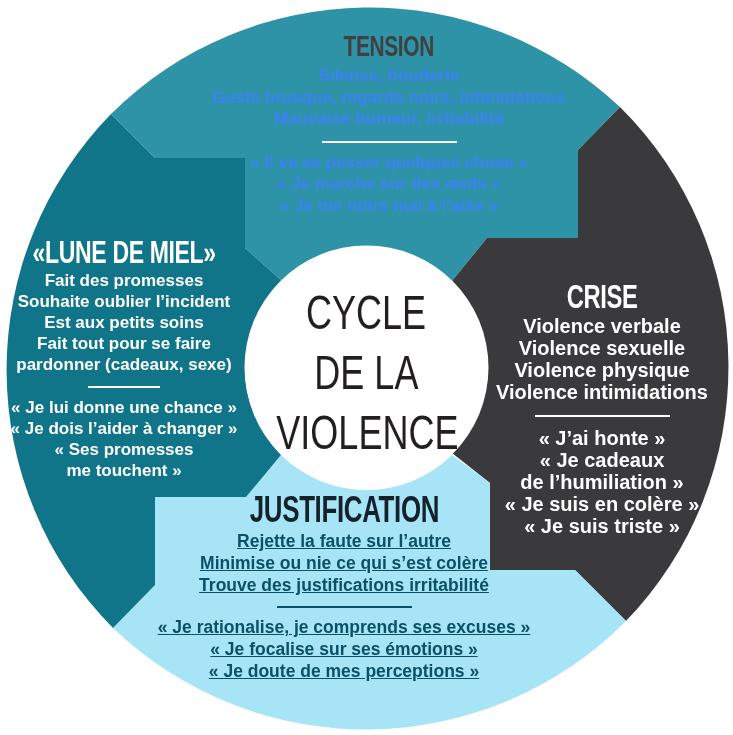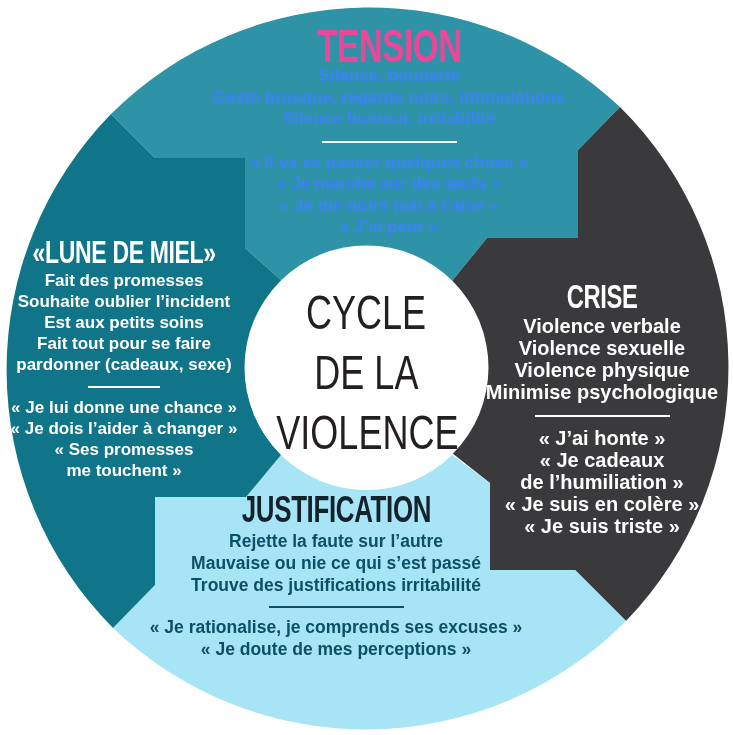--- a/index.html
+++ b/index.html
@@ -11,37 +11,37 @@
   #wheel{position:absolute;left:0;top:0;}
   .block{position:absolute;text-align:center;}
   .q-title{
     font-weight:700;white-space:nowrap;letter-spacing:-.5px;
   }
   .cond{display:inline-block;transform:scaleX(.72);transform-origin:50% 50%;}
   .line{font-weight:700;white-space:nowrap;}
   .divider{height:2px;margin:10px auto;}
   
   #tension-block{left:169px;top:27px;width:440px;}
-  #tension-block .q-title{font-size:46px;line-height:38px;color:#ec4899;}
+  #tension-block .q-title{font-size:29px;line-height:38px;color:#404040;}
   #tension-block .line{font-size:17px;line-height:21.5px;color:#3b82f6;}
   #tension-block .divider{width:135px;background:#fff;margin:11px auto 9px;}
   
   #crise-block{left:482px;top:262px;width:240px;margin-top:16px;}
   #crise-block .q-title{font-size:33px;line-height:37px;color:#fff;}
   #crise-block .line{font-size:20px;line-height:22px;color:#fff;}
   #crise-block .divider{width:135px;background:#fff;margin:12px auto 10px;}
   
   #lune-block{left:-6px;top:234px;width:260px;}
   #lune-block .q-title{font-size:32px;line-height:36px;color:#fff;}
   #lune-block .line{font-size:17px;line-height:21px;color:#fff;}
   #lune-block .divider{width:72px;background:#fff;margin:11px auto 9px;}
   
-  #justification-block{left:126px;top:490px;width:420px;}
+  #justification-block{left:134px;top:490px;width:420px;}
   #justification-block .q-title{font-size:36px;line-height:40px;color:#13222b;}
-  #justification-block .line{font-size:17.5px;line-height:22px;color:#0b5066;}
+  #justification-block .line{font-size:17.5px;line-height:22px;color:#0b5066;text-decoration:underline;}
   #justification-block .divider{width:135px;background:#0b5066;margin:10px auto 8px;}
   
   #center-block{left:246px;top:283px;width:241px;}
   #center-block .c-line{
     font-weight:400;font-size:48px;line-height:60px;color:#231f20;
     white-space:nowrap;
   }
   #center-block .cond{transform:scaleX(.75);}
 </style>
 </head>
@@ -52,34 +52,33 @@
   <path d="M 620 107 A 366 366 0 0 1 626 621 L 575 570 L 490 570 L 490 483 L 452 453 A 122 122 0 0 0 452 281 L 487 238 L 578 238 L 578 150 Z" fill="#3a393b"></path>
   <path d="M 626 621 A 366 366 0 0 1 113 628 L 155 585 L 155 497 L 246 497 L 281 455 A 122 122 0 0 0 452 455 L 490 483 L 490 570 L 575 570 Z" fill="#a7e4f6"></path>
   <path d="M 113 628 A 366 366 0 0 1 111 114 L 155 158 L 245 158 L 245 248 L 282 281 A 122 122 0 0 0 281 455 L 246 497 L 155 497 L 155 585 Z" fill="#11758a"></path>
   <circle cx="366.5" cy="367.5" r="122" fill="#ffffff"></circle>
 </svg>
 
 <div class="block" id="tension-block">
   <div class="q-title"><span class="cond">TENSION</span></div>
   <div class="line">Silence, bouderie</div>
   <div class="line">Geste brusque, regards noirs, intimidations</div>
-  <div class="line">Silence humeur, irritabilité</div>
+  <div class="line">Mauvaise humeur, irritabilité</div>
   <div class="divider"></div>
   <div class="line">« Il va se passer quelques chose »</div>
   <div class="line">« Je marche sur des œufs »</div>
   <div class="line">« Je me noirs mal à l’aise »</div>
-  <div class="line">« J’ai peur »</div>
 </div>
 
 <div class="block" id="crise-block">
   <div class="q-title"><span class="cond">CRISE</span></div>
   <div class="line">Violence verbale</div>
   <div class="line">Violence sexuelle</div>
   <div class="line">Violence physique</div>
-  <div class="line">Minimise psychologique</div>
+  <div class="line">Violence intimidations</div>
   <div class="divider"></div>
   <div class="line">« J’ai honte »</div>
   <div class="line">« Je cadeaux</div>
   <div class="line">de l’humiliation »</div>
   <div class="line">« Je suis en colère »</div>
   <div class="line">« Je suis triste »</div>
 </div>
 
 <div class="block" id="lune-block">
   <div class="q-title"><span class="cond">«LUNE DE MIEL»</span></div>
@@ -91,24 +90,25 @@
   <div class="divider"></div>
   <div class="line">« Je lui donne une chance »</div>
   <div class="line">« Je dois l’aider à changer »</div>
   <div class="line">« Ses promesses</div>
   <div class="line">me touchent »</div>
 </div>
 
 <div class="block" id="justification-block">
   <div class="q-title"><span class="cond">JUSTIFICATION</span></div>
   <div class="line">Rejette la faute sur l’autre</div>
-  <div class="line">Mauvaise ou nie ce qui s’est passé</div>
+  <div class="line">Minimise ou nie ce qui s’est colère</div>
   <div class="line">Trouve des justifications irritabilité</div>
   <div class="divider"></div>
   <div class="line">« Je rationalise, je comprends ses excuses »</div>
+  <div class="line">« Je focalise sur ses émotions »</div>
   <div class="line">« Je doute de mes perceptions »</div>
 </div>
 
 <div class="block" id="center-block">
   <div class="c-line"><span class="cond">CYCLE</span></div>
   <div class="c-line"><span class="cond">DE LA</span></div>
   <div class="c-line"><span class="cond">VIOLENCE</span></div>
 </div>
 
 </body></html>

